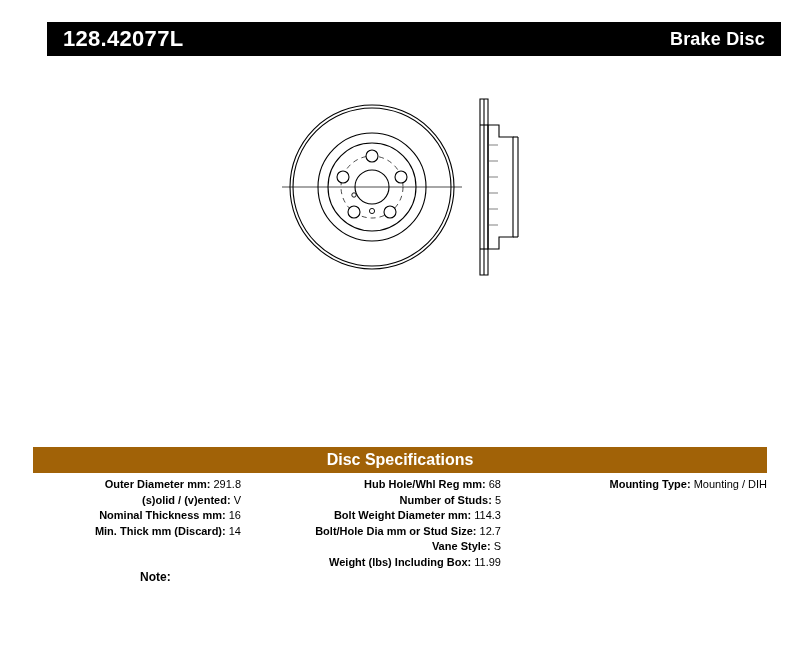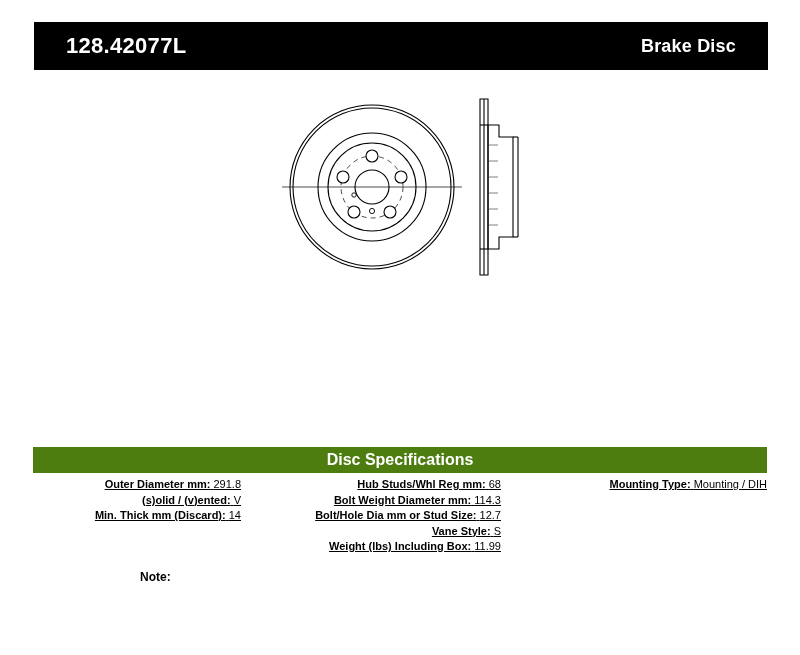--- a/index.html
+++ b/index.html
@@ -19,30 +19,30 @@
   .page {
     position: absolute;
     left: 0; top: 0;
     width: 800px;
     height: 655px;
   }
 
   
   .header-bar {
     position: absolute;
-    left: 34px;
+    left: 47px;
     top: 22px;
     width: 734px;
-    height: 48px;
+    height: 34px;
     background: #000000;
     display: flex;
     align-items: center;
     justify-content: space-between;
     box-sizing: border-box;
-    padding: 0 32px;
+    padding: 0 16px;
   }
   .part-number {
     color: #ffffff;
     font-size: 22px;
     font-weight: bold;
     letter-spacing: 0.3px;
     line-height: 1;
   }
   .product-type {
     color: #ffffff;
@@ -61,21 +61,21 @@
     height: 210px;
   }
 
   
   .specs-title-bar {
     position: absolute;
     left: 33px;
     top: 447px;
     width: 734px;
     height: 26px;
-    background: #4d7c0f;
+    background: #a16207;
     display: flex;
     align-items: center;
     justify-content: center;
   }
   .specs-title {
     color: #ffffff;
     font-size: 16px;
     font-weight: bold;
   }
 
@@ -102,21 +102,20 @@
     width: 250px;
     text-align: right;
   }
   .col-right {
     left: 480px;
     width: 254px;
     text-align: right;
   }
   .spec-line {
     white-space: nowrap;
-    text-decoration: underline;
   }
   .spec-label {
     font-weight: bold;
   }
   .spec-value {
     font-weight: normal;
   }
 
   .note-row {
     position: absolute;
@@ -208,29 +207,37 @@
     <div class="col col-left">
       <div class="spec-line">
         <span class="spec-label">Outer Diameter mm:</span>
         <span class="spec-value">291.8</span>
       </div>
       <div class="spec-line">
         <span class="spec-label">(s)olid / (v)ented:</span>
         <span class="spec-value">V</span>
       </div>
       <div class="spec-line">
+        <span class="spec-label">Nominal Thickness mm:</span>
+        <span class="spec-value">16</span>
+      </div>
+      <div class="spec-line">
         <span class="spec-label">Min. Thick mm (Discard):</span>
         <span class="spec-value">14</span>
       </div>
     </div>
 
     <div class="col col-mid">
       <div class="spec-line">
-        <span class="spec-label">Hub Studs/Whl Reg mm:</span>
+        <span class="spec-label">Hub Hole/Whl Reg mm:</span>
         <span class="spec-value">68</span>
+      </div>
+      <div class="spec-line">
+        <span class="spec-label">Number of Studs:</span>
+        <span class="spec-value">5</span>
       </div>
       <div class="spec-line">
         <span class="spec-label">Bolt Weight Diameter mm:</span>
         <span class="spec-value">114.3</span>
       </div>
       <div class="spec-line">
         <span class="spec-label">Bolt/Hole Dia mm or Stud Size:</span>
         <span class="spec-value">12.7</span>
       </div>
       <div class="spec-line">

